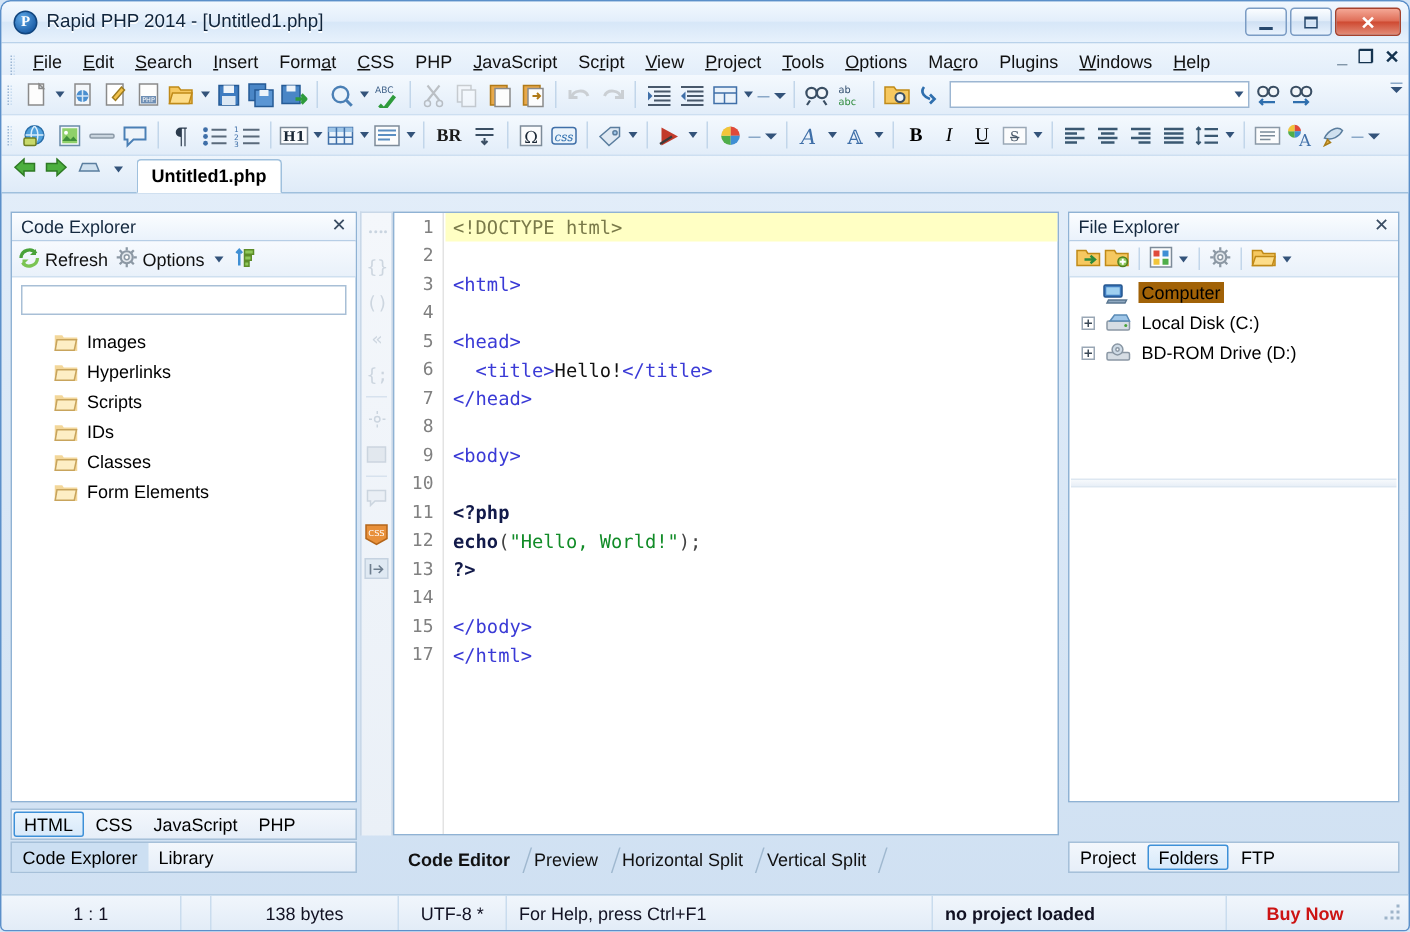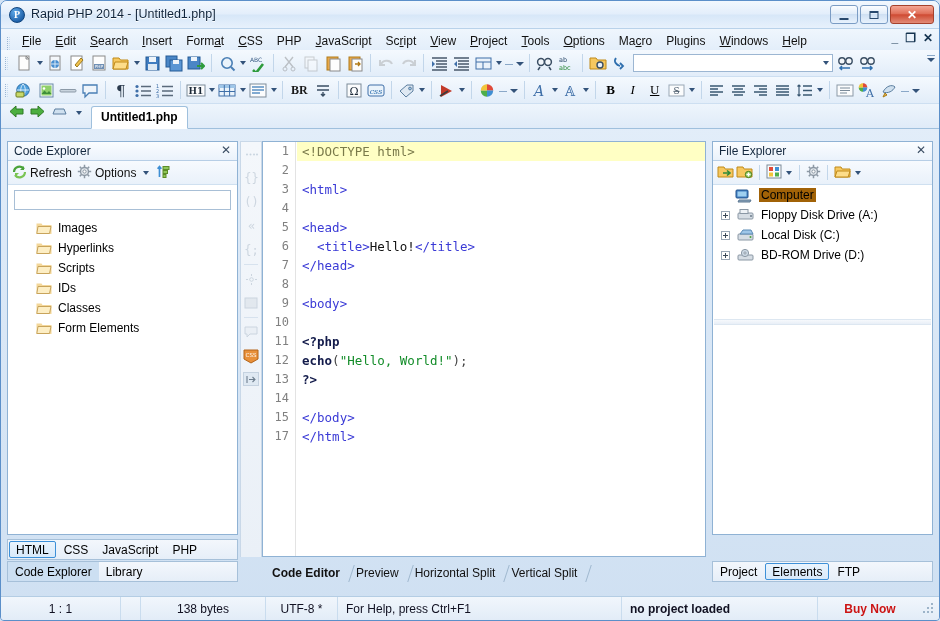--- a/index.html
+++ b/index.html
@@ -937,31 +937,20 @@
                 <rect x="2.5" y="3.5" width="9" height="5" fill="#9fd0f0"></rect>
                 <path d="M4 12h12l-1 2H3z" fill="#8fa8c0" stroke="#5a7690"></path>
               </svg>
             </span>
             <span style="margin-left: 3px; background: #a16207; padding: 0px 2px;">Computer</span>
           </div>
           <div class="fe-node" style="padding-left: 2px;">
             <span class="expander"></span>
             <span style="display: flex; align-items: center; margin-left: 3px;">
               <svg width="17" height="14">
-                <rect x="1" y="5" width="15" height="6" rx="1" fill="#d6dde4" stroke="#8a97a4"></rect>
-                <rect x="3" y="1.5" width="8" height="4" fill="#eef2f6" stroke="#8a97a4"></rect>
-                <circle cx="14" cy="8" r="1" fill="#6a7a8a"></circle>
-              </svg>
-            </span>
-            <span style="margin-left: 3px;">Floppy Disk Drive (A:)</span>
-          </div>
-          <div class="fe-node" style="padding-left: 2px;">
-            <span class="expander"></span>
-            <span style="display: flex; align-items: center; margin-left: 3px;">
-              <svg width="17" height="14">
                 <rect x="1" y="6" width="15" height="6" rx="1" fill="#d6dde4" stroke="#8a97a4"></rect>
                 <path d="M3 6l3-4h8l2 4z" fill="#9fc6e8" stroke="#5a8ab5"></path>
                 <circle cx="13.5" cy="9" r="1" fill="#4aa33a"></circle>
               </svg>
             </span>
             <span style="margin-left: 3px;">Local Disk (C:)</span>
           </div>
           <div class="fe-node" style="padding-left: 2px;">
             <span class="expander"></span>
             <span style="display: flex; align-items: center; margin-left: 3px;">
@@ -982,21 +971,21 @@
         <div class="minitab">CSS</div>
         <div class="minitab">JavaScript</div>
         <div class="minitab">PHP</div>
       </div>
     <div class="minitabs" id="ce-tabs2">
         <div class="minitab hot">Code Explorer</div>
         <div class="minitab">Library</div>
       </div>
     <div class="minitabs" id="fe-tabs">
         <div class="minitab">Project</div>
-        <div class="minitab sel">Elements</div>
+        <div class="minitab sel">Folders</div>
         <div class="minitab">FTP</div>
       </div>
   </div>
 
   <div class="statusbar">
     <div class="sb-cell" style="width:120px">1 : 1</div>
     <div class="sb-cell" style="width:20px"></div>
     <div class="sb-cell" style="width:125px">138 bytes</div>
     <div class="sb-cell" style="width:72px">UTF-8 *</div>
     <div class="sb-cell" style="flex:1;justify-content:flex-start;padding-left:8px">For Help, press Ctrl+F1</div>

